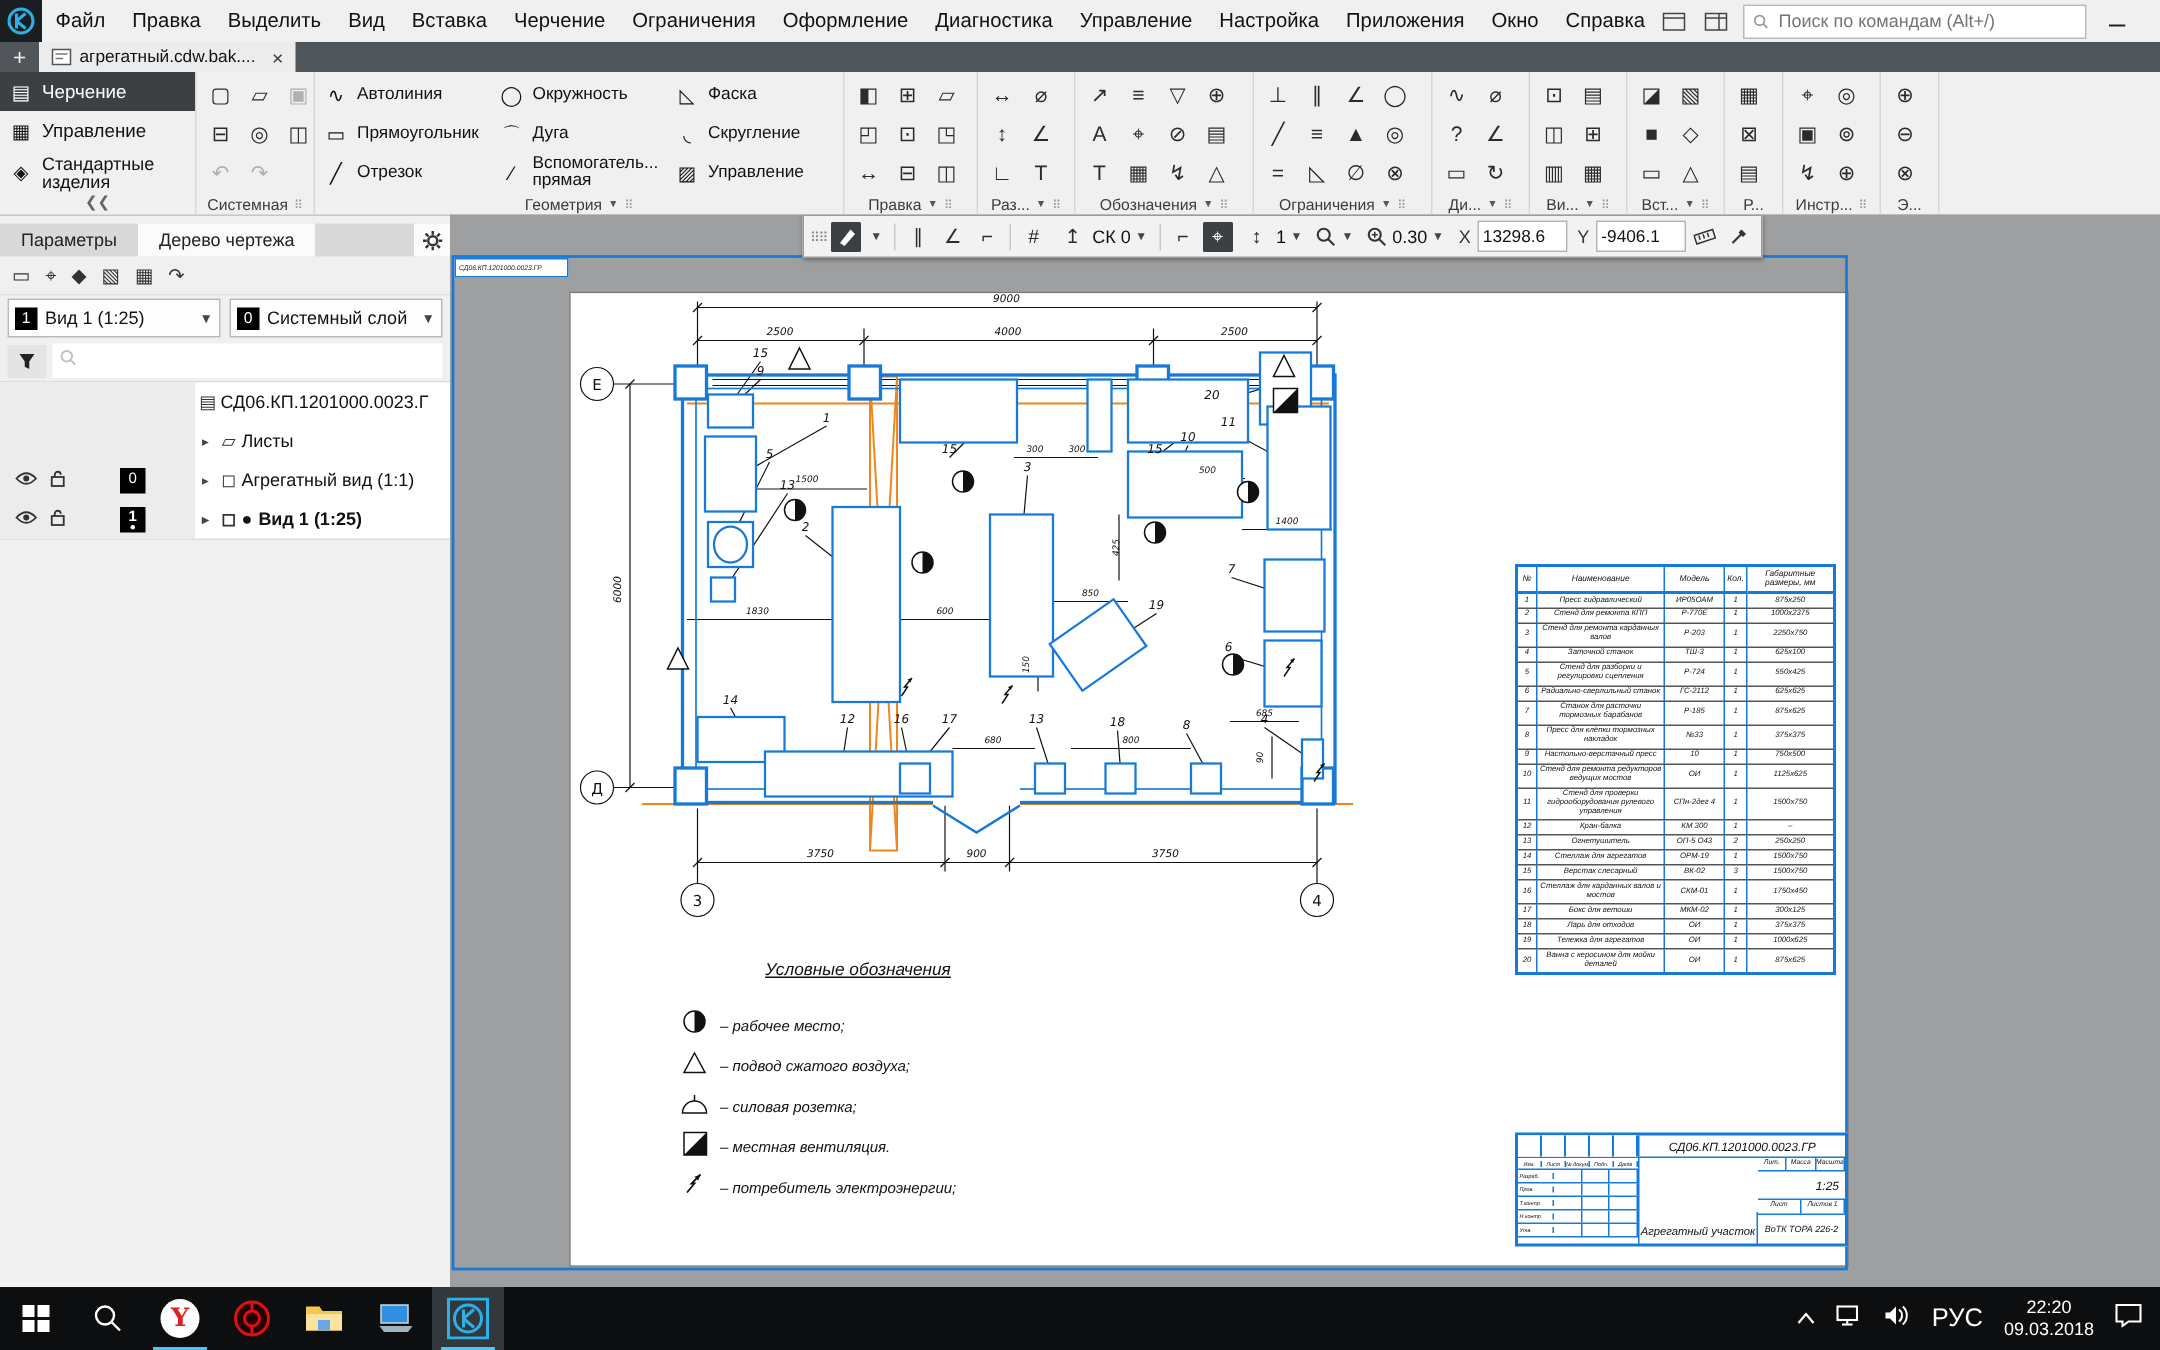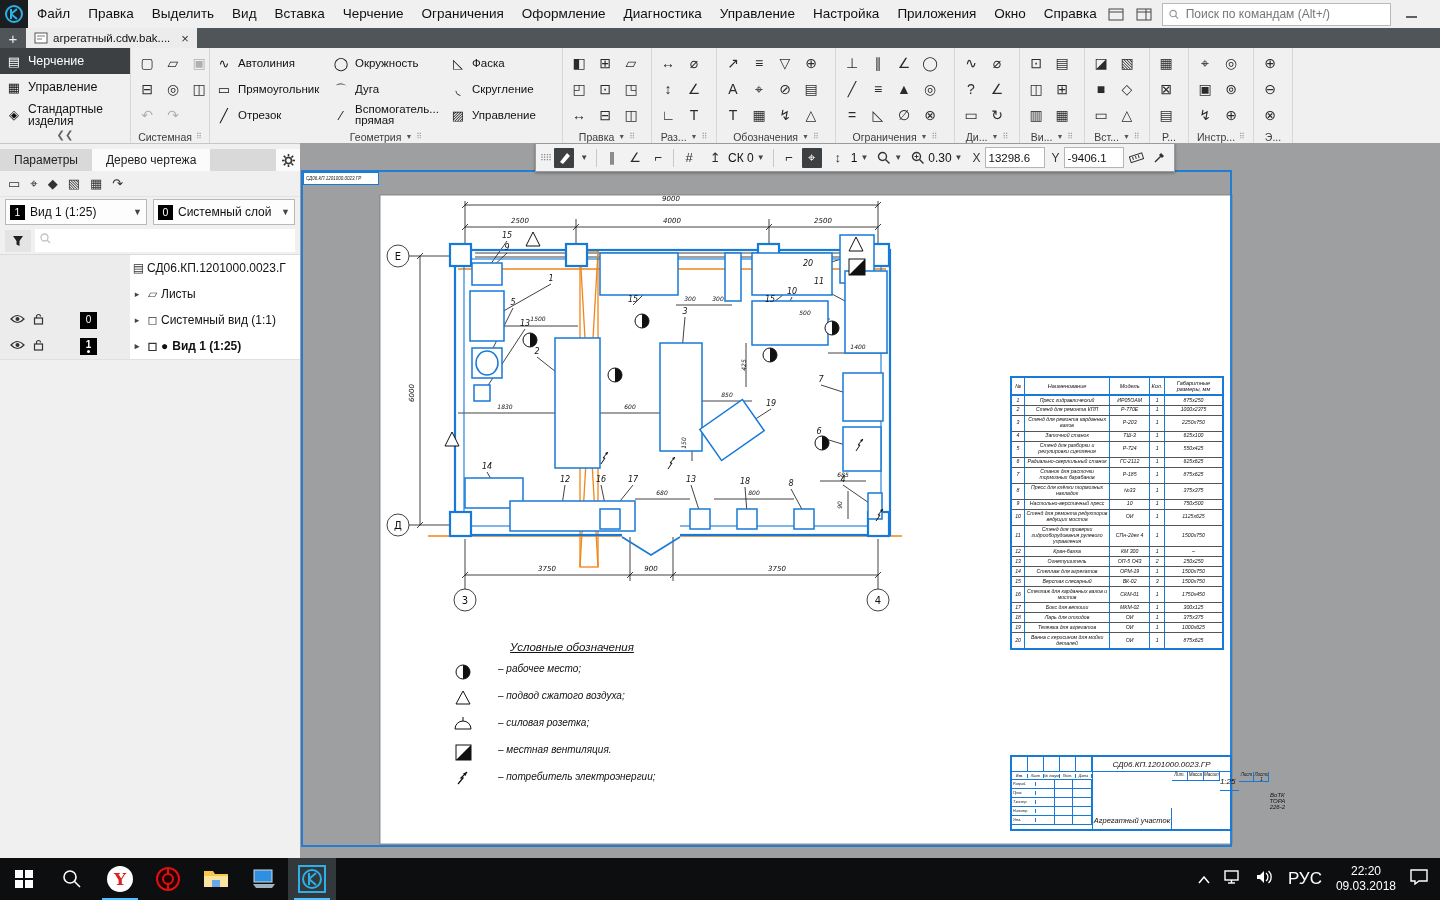--- a/index.html
+++ b/index.html
@@ -76,21 +76,21 @@
   .pb-sep{width:1px;height:18px;background:#c9c9c9;margin:0 2px;}
   .pb-ic{width:20px;height:20px;display:flex;align-items:center;justify-content:center;font-size:13px;color:#2b2b2b;}
   .pb-dark{background:#3c4043;color:#fff;border-radius:1px;}
   .pb-dd{display:flex;align-items:center;gap:3px;height:21px;padding:0 3px;font-size:12px;color:#111;}
   .pb-dd .arr{font-size:8px;color:#444;}
   .pb-field{width:52px;height:19px;background:#fff;border:1px solid #b5b5b5;font-size:11.5px;color:#111;padding:0 3px;display:flex;align-items:center;overflow:hidden;}
   .pb-lab{font-size:12px;color:#333;margin:0 1px 0 4px;}
   
   .legend{position:absolute;left:152px;top:498px;width:240px;color:#111;}
   .legend .ttl{text-align:center;font-size:11.5px;font-style:italic;text-decoration:underline;margin-bottom:10px;}
-  .lrow{display:flex;align-items:flex-start;gap:24px;height:27px;font-size:10px;font-style:italic;}
+  .lrow{display:flex;align-items:flex-end;gap:6px;height:27px;font-size:10px;font-style:italic;}
   .lsym{width:22px;display:flex;justify-content:center;}
   
   .spec-wrap{position:absolute;left:710px;top:233px;width:214px;}
   table.spec{border-collapse:collapse;width:214px;background:#fff;font-style:italic;color:#111;}
   table.spec th{font-size:5.6px;font-weight:normal;border:1px solid #1779d8;border-bottom:2px solid #1779d8;padding:2px 1px;}
   table.spec td{font-size:5.2px;border-left:1px solid #1779d8;border-right:1px solid #1779d8;border-top:.5px solid #555;border-bottom:.5px solid #555;text-align:center;padding:1.5px 1px;line-height:1.15;}
   table.spec{border:2px solid #1779d8;}
   table.spec td.nm{max-width:90px;}
   
   .tblock{position:absolute;left:710px;top:612px;width:222px;height:76px;background:#fff;border:2px solid #1779d8;box-sizing:border-box;font-style:italic;color:#111;}
@@ -98,21 +98,21 @@
   .tb-minigrid{width:80px;border-right:1px solid #1779d8;background:repeating-linear-gradient(90deg,#fff 0 15px,#1779d8 15px 16px),repeating-linear-gradient(0deg,#fff 0 6px,#1779d8 6px 7px);}
   .tb-desig{flex:1;display:flex;align-items:center;justify-content:center;font-size:8px;}
   .tb-mid{display:flex;height:58px;}
   .tb-stamp{width:80px;border-right:1px solid #1779d8;font-size:3.6px;}
   .tb-stamp-head{display:flex;border-bottom:1px solid #1779d8;height:7px;align-items:center;}
   .tb-stamp-head span{flex:1;border-right:1px solid #1779d8;text-align:center;overflow:hidden;white-space:nowrap;}
   .tb-srow{display:flex;height:8px;border-bottom:1px solid #1779d8;align-items:center;}
   .tb-srow .lbl{width:22px;border-right:1px solid #1779d8;padding-left:1px;overflow:hidden;white-space:nowrap;}
   .tb-srow .c{flex:1;border-right:1px solid #1779d8;height:100%;}
   .tb-title{flex:1;display:flex;align-items:flex-start;justify-content:center;padding-top:8px;font-size:7.5px;text-align:center;border-right:1px solid #1779d8;line-height:10px;margin-top:36px;}
-  .tb-right{width:58px;display:flex;font-size:4.5px;}
+  .tb-right{width:58px;display:flex;flex-direction:column;font-size:4.5px;}
   .tb-lms{display:flex;border-bottom:1px solid #1779d8;height:8px;}
   .tb-lms span{flex:1;border-right:1px solid #1779d8;text-align:center;overflow:hidden;}
   .tb-scale{height:18px;display:flex;align-items:center;justify-content:flex-end;padding-right:4px;font-size:8px;border-bottom:1px solid #1779d8;}
   .tb-sheets{display:flex;height:9px;border-bottom:1px solid #1779d8;}
   .tb-sheets span{flex:1;border-right:1px solid #1779d8;text-align:center;overflow:hidden;}
   .tb-org{flex:1;display:flex;align-items:center;justify-content:center;font-size:6px;text-align:center;}
   
   .taskbar{position:absolute;left:0;top:858px;width:1440px;height:42px;background:#0c0e10;display:flex;align-items:stretch;color:#fff;}
   .tb-cell{width:48px;display:flex;align-items:center;justify-content:center;position:relative;}
   .tb-cell.running::after{content:"";position:absolute;left:6px;right:6px;bottom:0;height:2px;background:#4cc2ff;}
@@ -547,21 +547,21 @@
           <span><svg width="11" height="12" viewBox="0 0 11 12">
                 <rect x="1.5" y="5" width="8" height="6" fill="none" stroke="#333" stroke-width="1.2"></rect>
                 <path d="M3.5 5V3.5a2 2 0 0 1 4 0" fill="none" stroke="#333" stroke-width="1.2"></path>
               </svg></span>
           <span class="tbadge">
               <span>0</span>
             </span>
         </span>
         <span class="texp">▸</span>
         <span class="tico">◻</span>
-        <span>Системный вид (1:1)</span>
+        <span>Агрегатный вид (1:1)</span>
       </div>
       <div class="trow bold">
         <span class="tgut">
           <span><svg width="15" height="10" viewBox="0 0 15 10">
                 <path d="M1 5 Q7.5 -2 14 5 Q7.5 12 1 5 Z" fill="none" stroke="#333" stroke-width="1.2"></path>
                 <circle cx="7.5" cy="5" r="2" fill="#333"></circle>
               </svg></span>
           <span><svg width="11" height="12" viewBox="0 0 11 12">
                 <rect x="1.5" y="5" width="8" height="6" fill="none" stroke="#333" stroke-width="1.2"></rect>
                 <path d="M3.5 5V3.5a2 2 0 0 1 4 0" fill="none" stroke="#333" stroke-width="1.2"></path>

